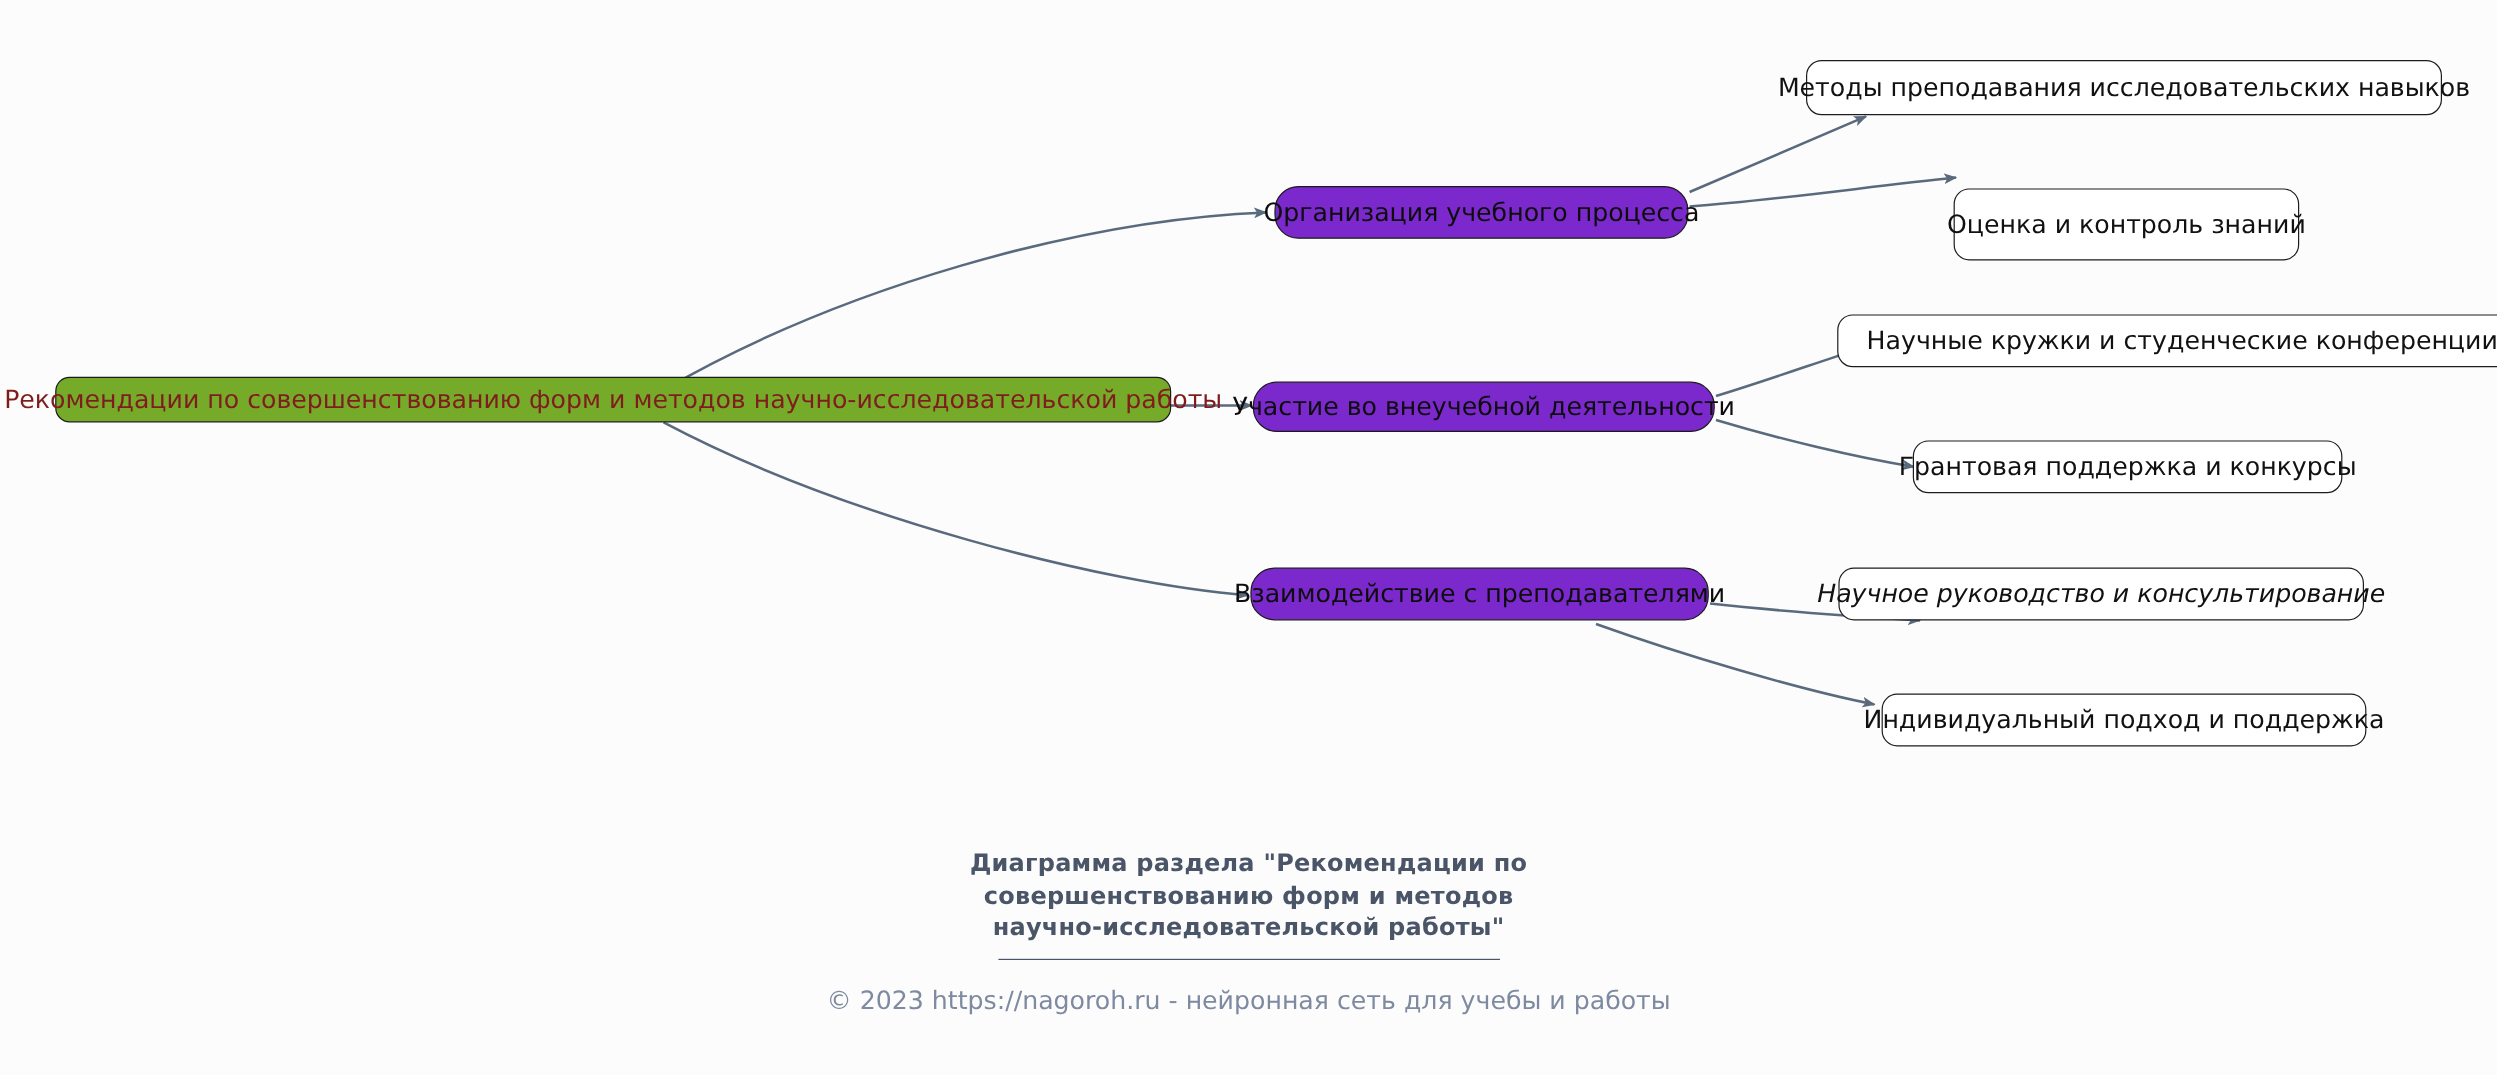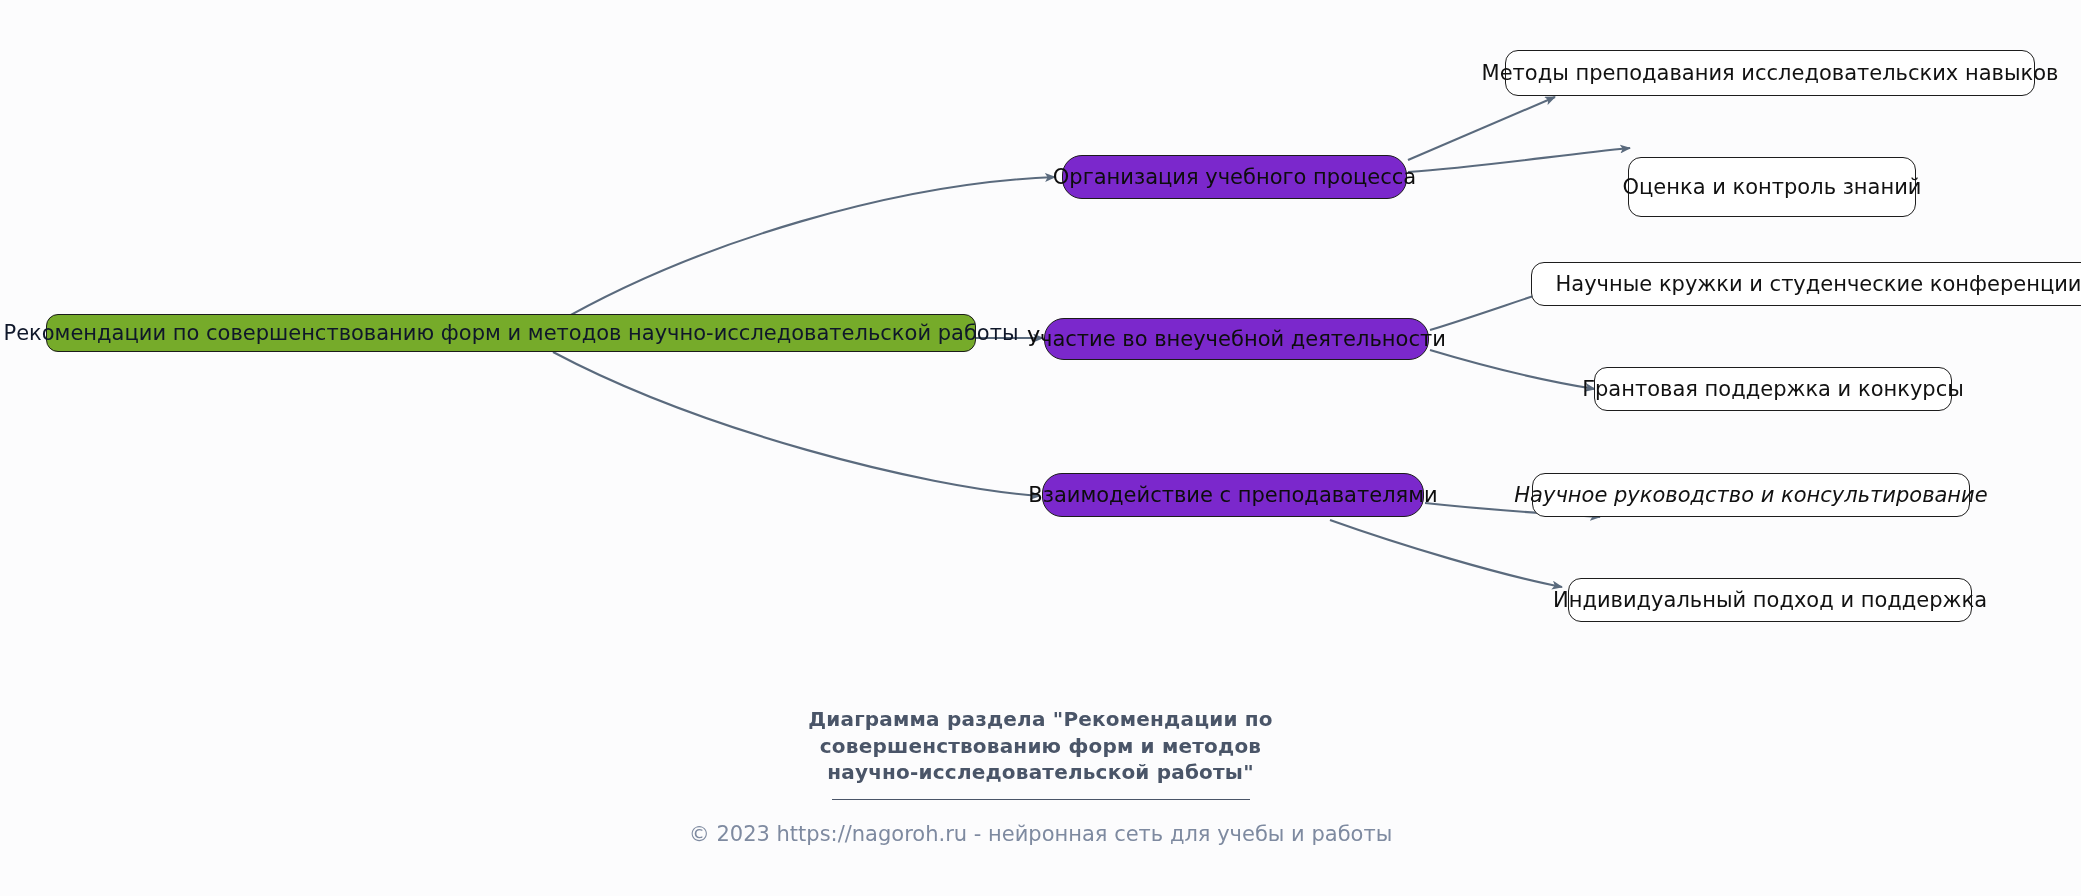--- a/index.html
+++ b/index.html
@@ -41,21 +41,21 @@
     align-items: center;
     justify-content: center;
     white-space: nowrap;
     line-height: 1;
   }
 
   .node-root {
     background: #76ab2a;
     border: 1.6px solid #1b1b1b;
     border-radius: 12px;
-    color: #0f172a;
+    color: #7f1d1d;
     font-size: 21px;
     padding: 0 16px;
   }
 
   .node-branch {
     background: #7b28cc;
     border: 1.6px solid #1b1b1b;
     border-radius: 20px;
     color: #0d0d0d;
     font-size: 21px;

